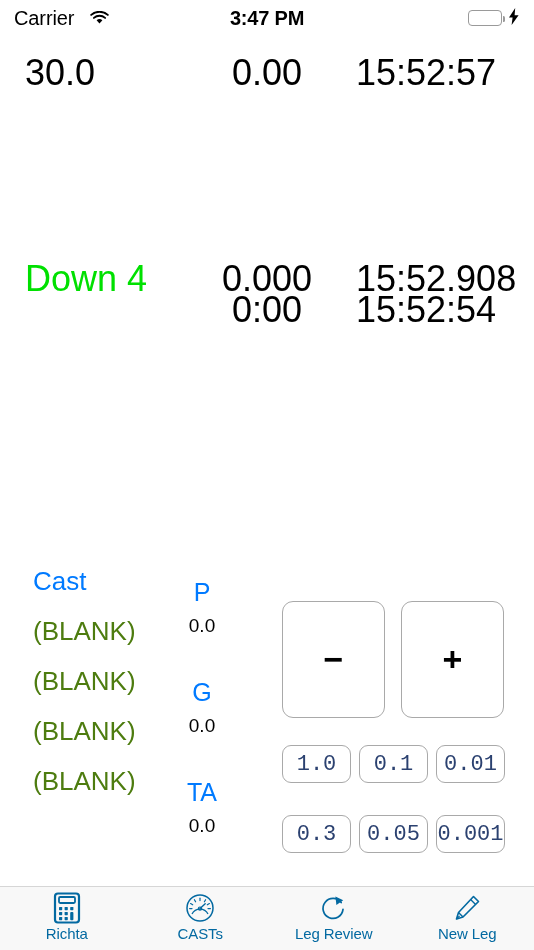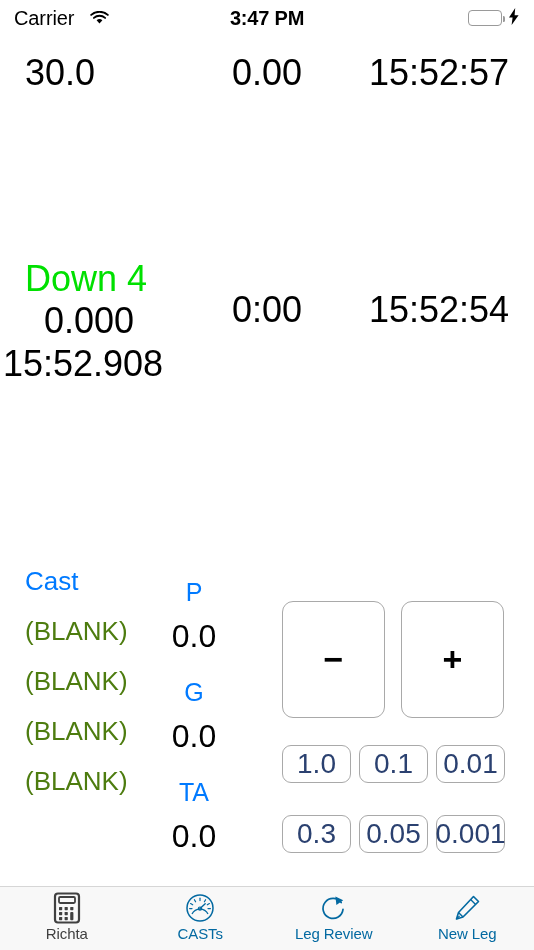--- a/index.html
+++ b/index.html
@@ -96,33 +96,33 @@
     padding-left: 25px;
     text-align: left;
   }
   .col-b {
     width: 178px;
     text-align: center;
   }
   .col-c {
     width: 178px;
     padding-right: 12px;
-    text-align: center;
+    text-align: left;
   }
 
   #row-top { top: 52px; }
-  #row-mid-1 { top: 258px; flex-direction: column; }
+  #row-mid-1 { top: 258px; }
   #row-mid-2 { top: 289px; }
 
   .leg-label { color: #00E000; }
 
   
   .cast-block {
     position: absolute;
-    left: 0;
+    left: 8px;
     top: 556px;
     width: 262px;
     text-align: center;
   }
   .cast-rows {
     position: relative;
   }
 
   
   .param-stack {
@@ -137,21 +137,21 @@
     flex-direction: column;
     align-items: center;
     justify-content: flex-start;
   }
   .param-stack .p-tag {
     font-size: 25px;
     color: #007AFF;
     line-height: 1.5;
   }
   .param-stack .p-val {
-    font-size: 32px;
+    font-size: 19px;
     color: #000;
     line-height: 1.5;
   }
 
   .name-stack {
     position: absolute;
     left: 0;
     top: 0;
     width: 150px;
   }
@@ -206,24 +206,24 @@
   }
   .inc-btn {
     width: 69px;
     height: 38px;
     border: 1px solid #a9a9a9;
     border-radius: 9px;
     background: #ffffff;
     display: flex;
     align-items: center;
     justify-content: center;
-    font-size: 28px;
+    font-size: 22px;
     color: #2B4170;
     cursor: pointer;
-    font-family: Liberation Sans, sans-serif;
+    font-family: Liberation Mono, monospace;
   }
 
   
   .tab-bar {
     position: absolute;
     left: 0;
     bottom: 0;
     width: 534px;
     height: 64px;
     background: #F8F8F8;
@@ -235,21 +235,21 @@
   }
   .tab-item {
     width: 106px;
     display: flex;
     flex-direction: column;
     align-items: center;
     gap: 2px;
     cursor: pointer;
     color: #0369a1;
   }
-  .tab-item.active { color: #404040; }
+  .tab-item.active { color: #0369a1; }
   .tab-icon {
     height: 32px;
     display: flex;
     align-items: center;
     justify-content: center;
   }
   .tab-label {
     font-size: 15px;
     line-height: 1;
     letter-spacing: -0.1px;

